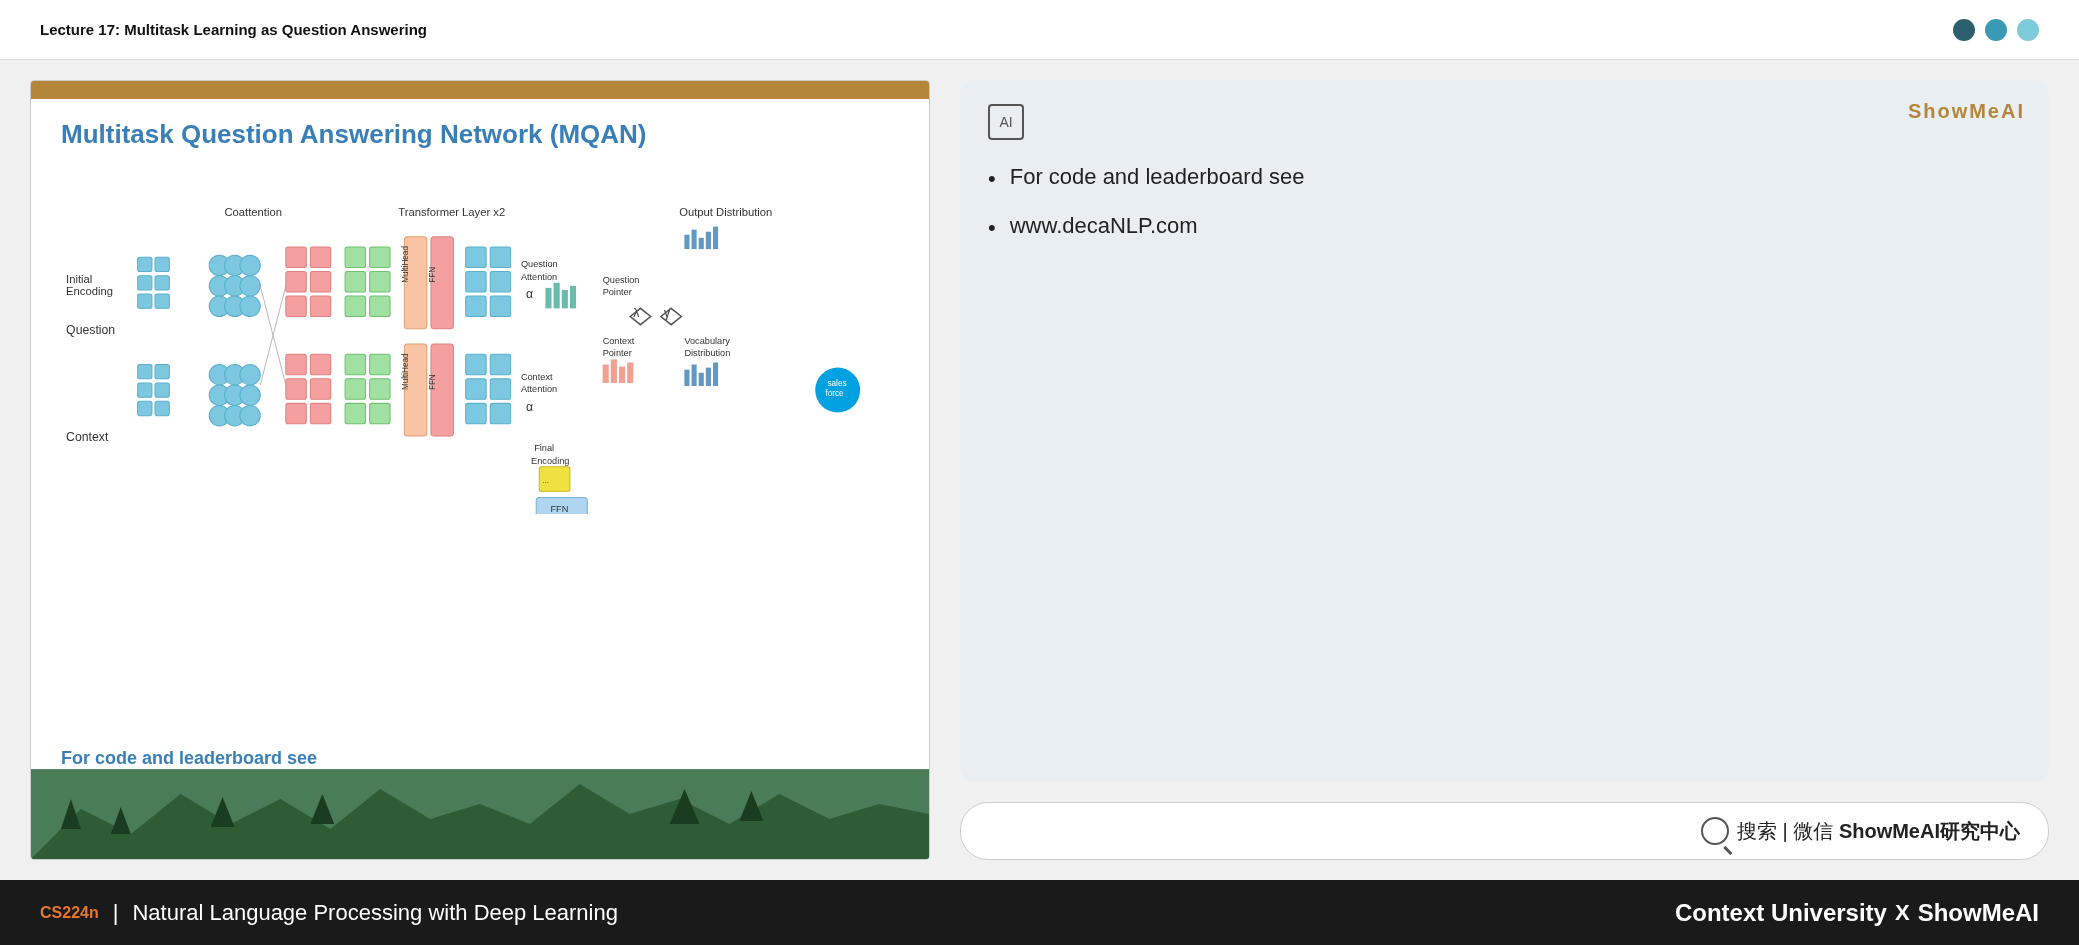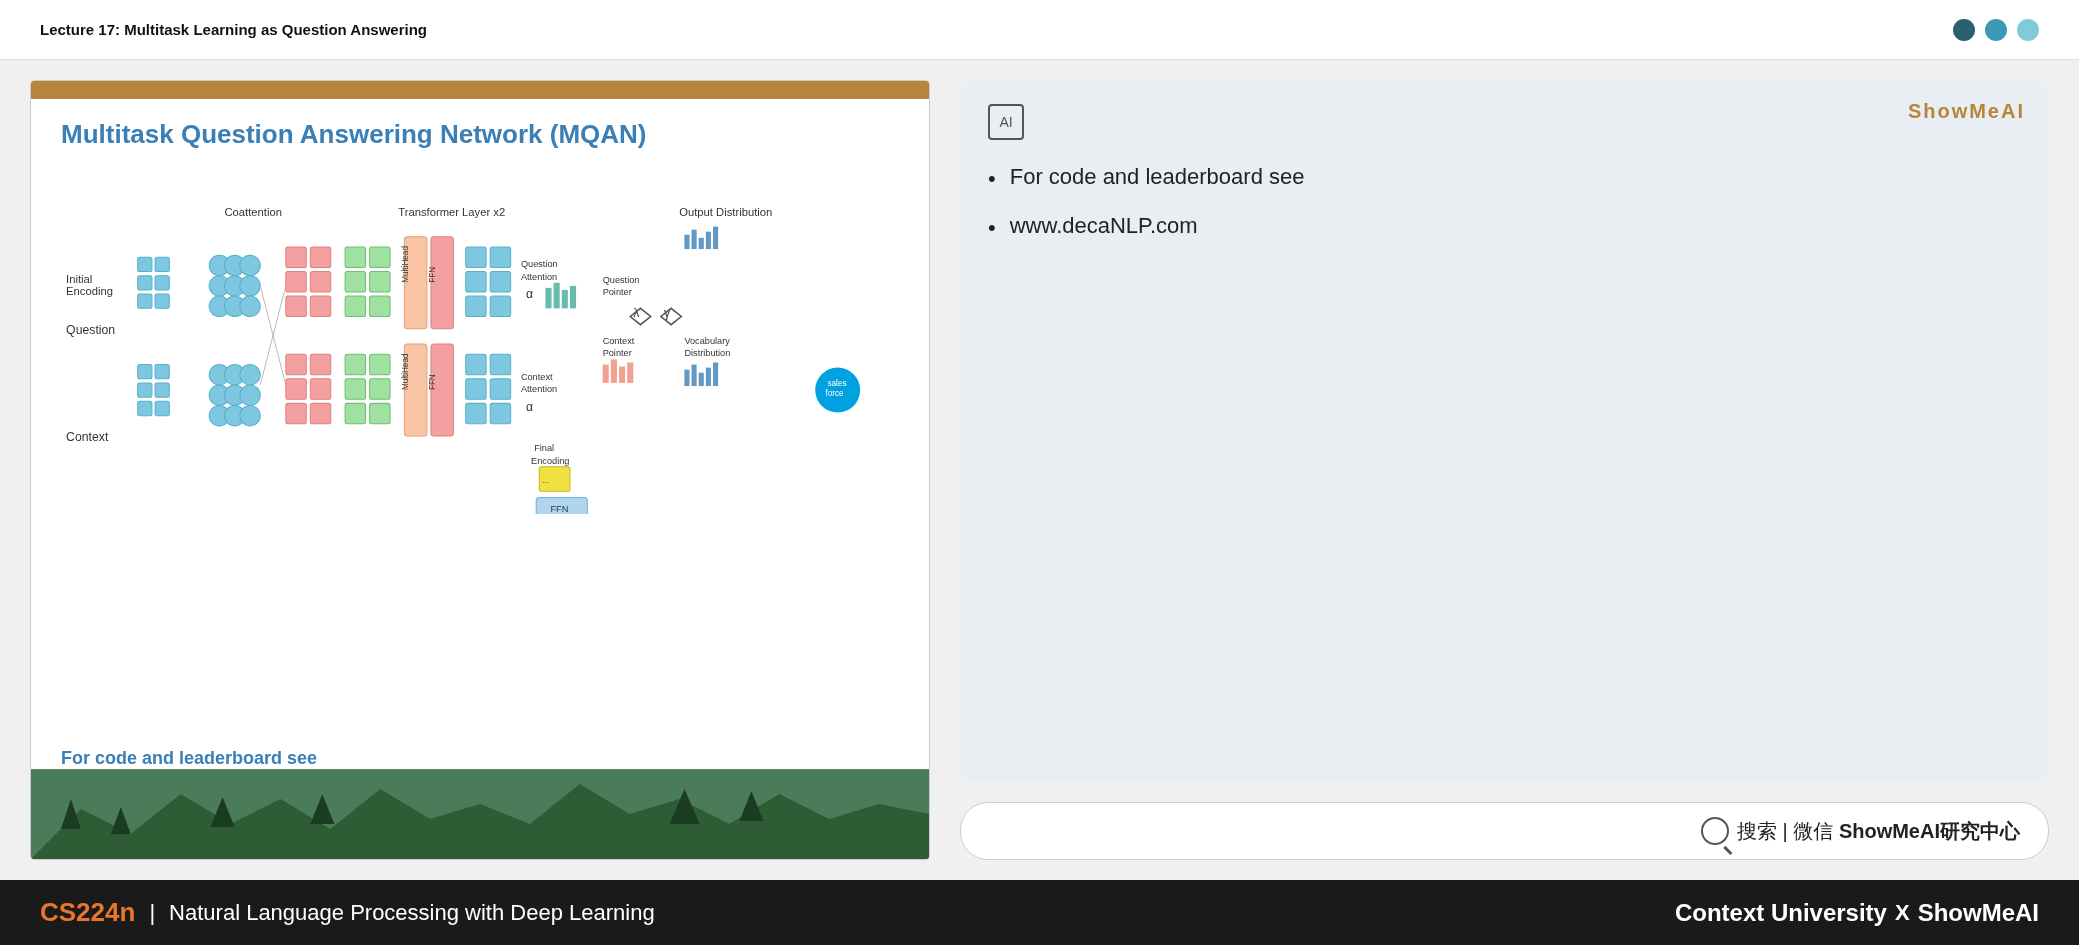--- a/index.html
+++ b/index.html
@@ -228,21 +228,21 @@
       padding: 0 40px;
       justify-content: space-between;
     }
     .bottom-left {
       display: flex;
       align-items: center;
       gap: 14px;
     }
     .course-code {
       color: #e8762c;
-      font-size: 26px;
+      font-size: 16px;
       font-weight: bold;
     }
     .course-divider {
       color: #fff;
       font-size: 22px;
     }
     .course-name {
       color: #ffffff;
       font-size: 22px;
     }

